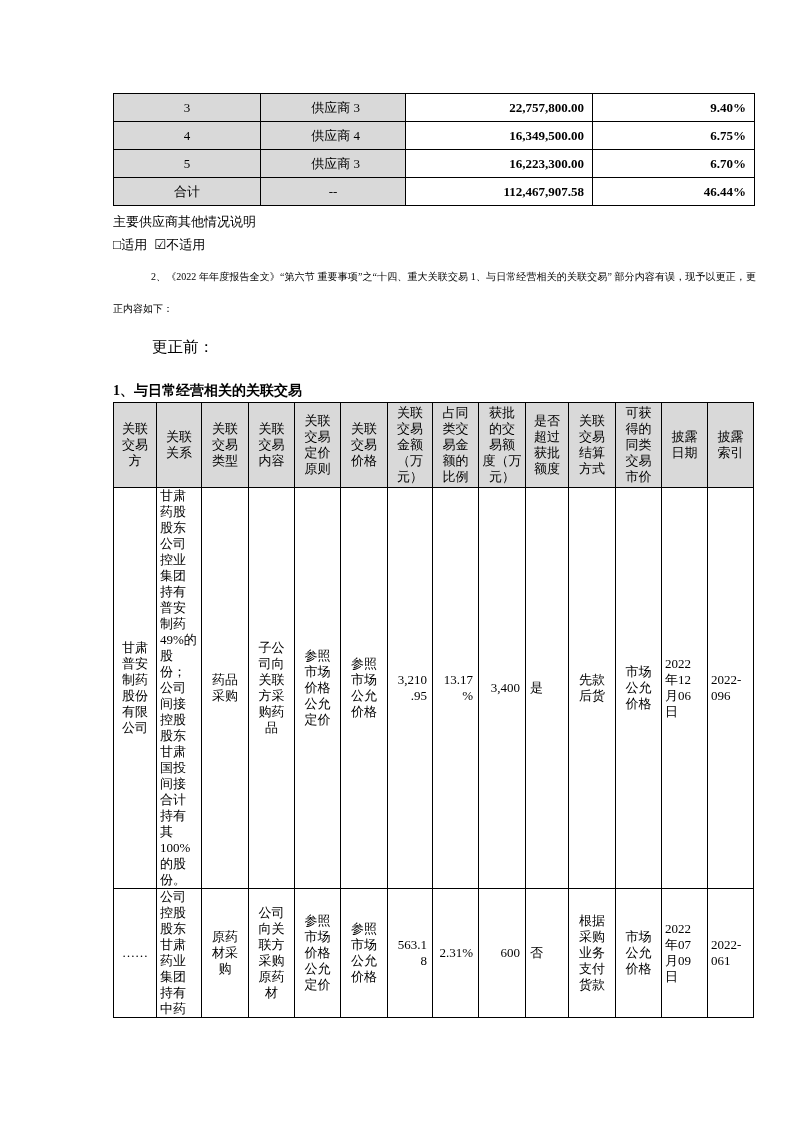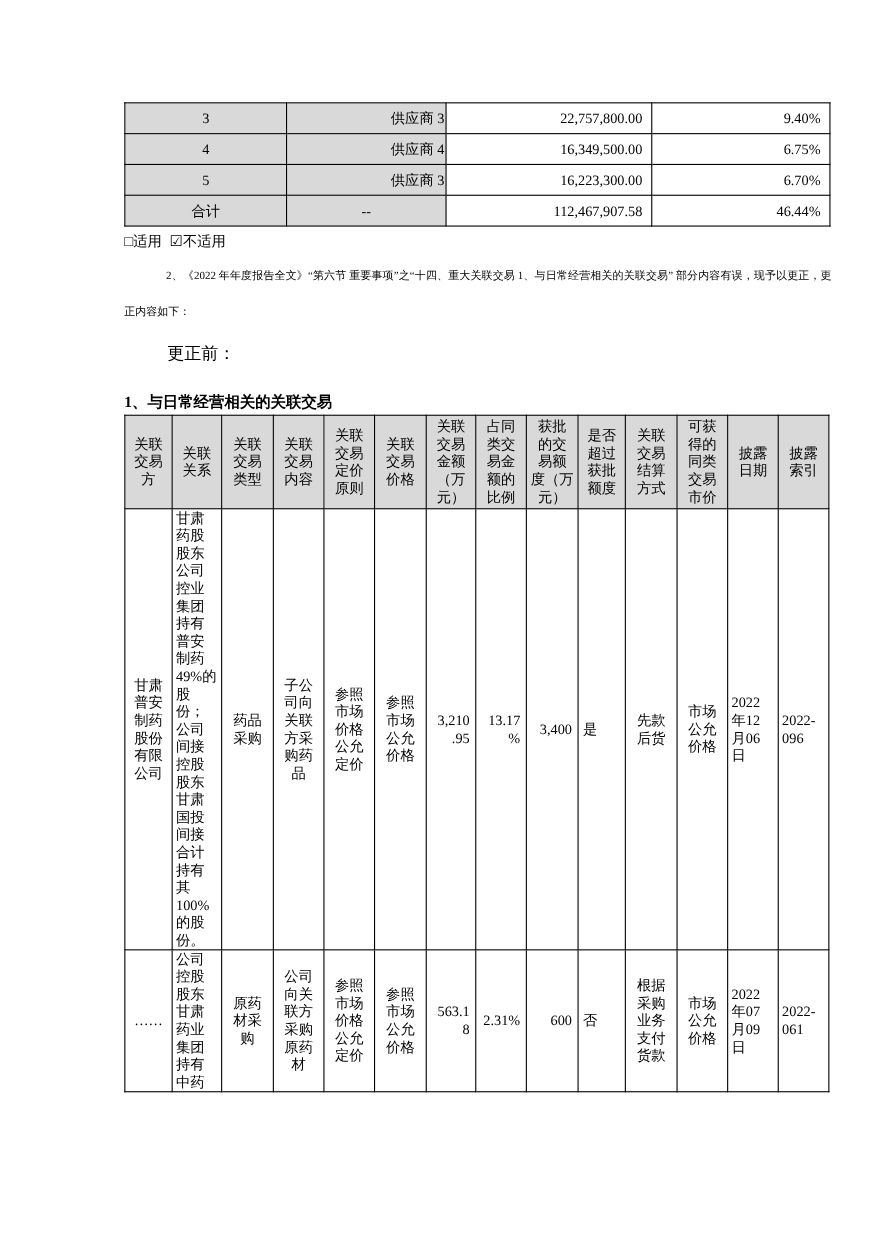--- a/index.html
+++ b/index.html
@@ -8,22 +8,22 @@
     font-family:"Liberation Serif","DejaVu Serif",serif;
     overflow:hidden;
   }
   .page { box-sizing:border-box; width:793px; height:1122px; padding:93px 38px 0 113px; }
 
   
   table.st { border-collapse:collapse; table-layout:fixed; width:641px; }
   table.st td { border:1px solid #000; height:25px; font-size:13px; overflow:hidden; }
   .st .gray { background:#d9d9d9; }
   .st .c { text-align:center; }
-  .st .l { text-align:right; padding-left:6px; }
-  .st .r { text-align:right; padding-right:8px; font-weight:normal; }
+  .st .l { text-align:center; padding-left:6px; }
+  .st .r { text-align:right; padding-right:8px; font-weight:bold; }
 
   .note  { font-size:13px; margin-top:7px; }
   .chk   { font-size:13px; margin-top:5px; }
   .chk .cb { font-size:13.5px; }
   .chk .grp2 { margin-left:7px; }
 
   .para {
     font-size:10px; line-height:32px; text-align:justify;
     text-indent:38px; margin-top:7px; width:643px;
   }
@@ -81,20 +81,21 @@
       </tr>
       <tr>
         <td class="gray c">合计</td>
         <td class="gray c">--</td>
         <td class="r">112,467,907.58</td>
         <td class="r">46.44%</td>
       </tr>
     </tbody>
   </table>
 
+  <div class="note">主要供应商其他情况说明</div>
 
   <div class="chk">
     <span class="cb">□</span><span>适用</span><span class="grp2"><span class="cb">☑</span><span>不适用</span></span>
   </div>
 
   <p class="para">2、《2022 年年度报告全文》“第六节 重要事项”之“十四、重大关联交易 1、与日常经营相关的关联交易” 部分内容有误，现予以更正，更正内容如下：</p>
 
   <div class="before">更正前：</div>
 
   <div class="sect-title">1、与日常经营相关的关联交易</div>

